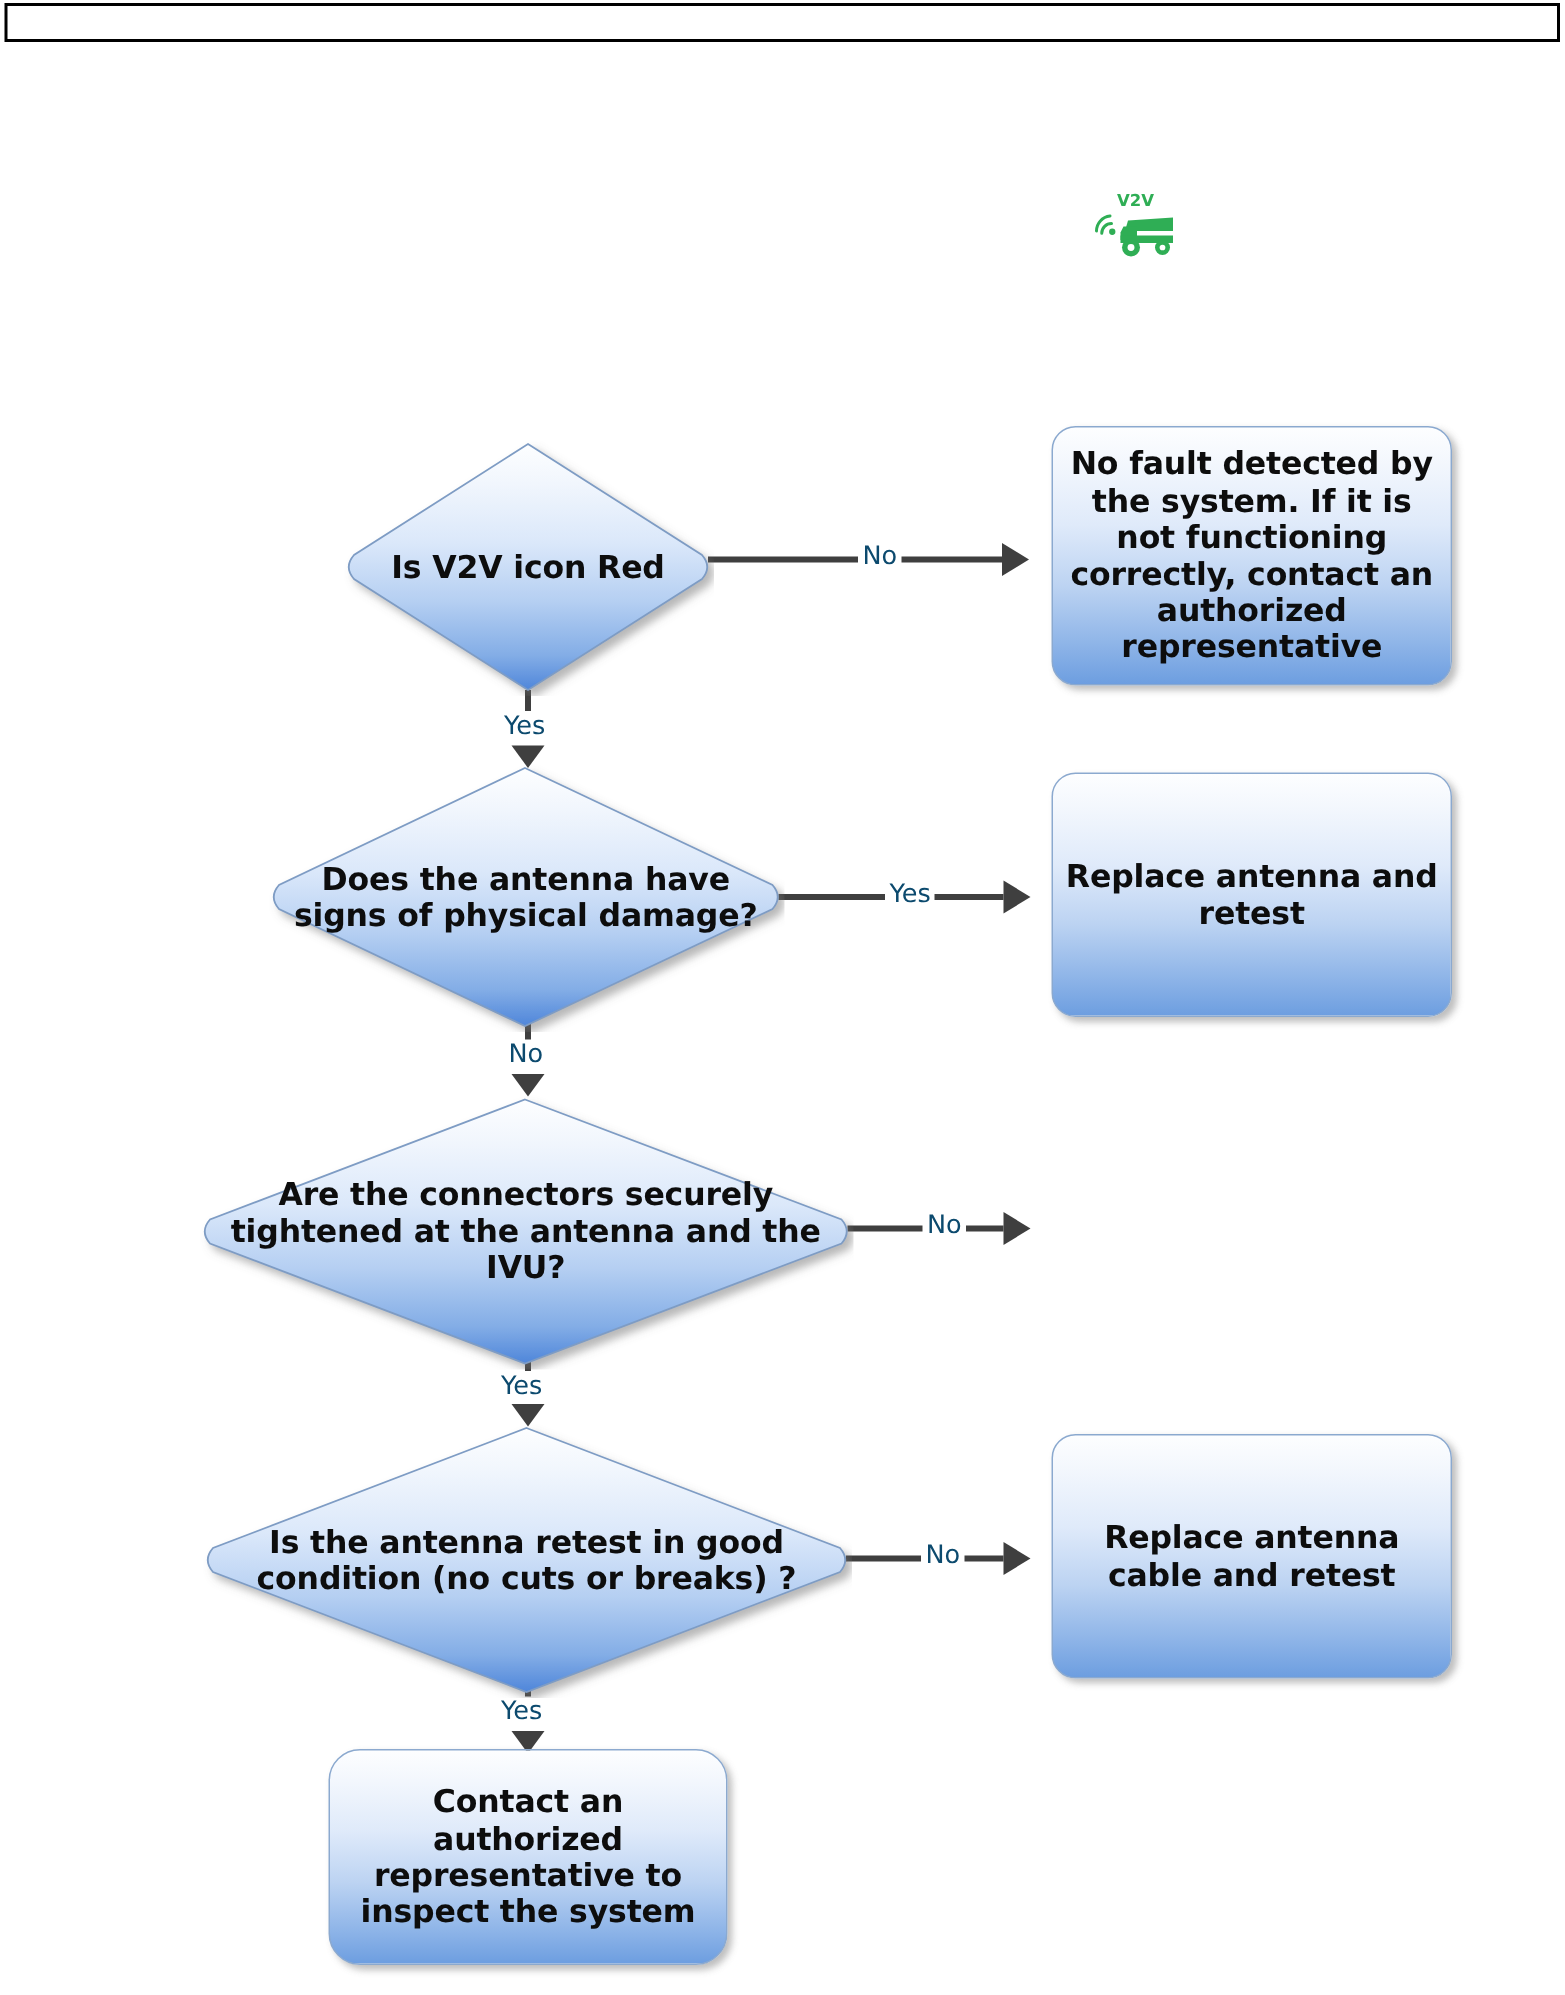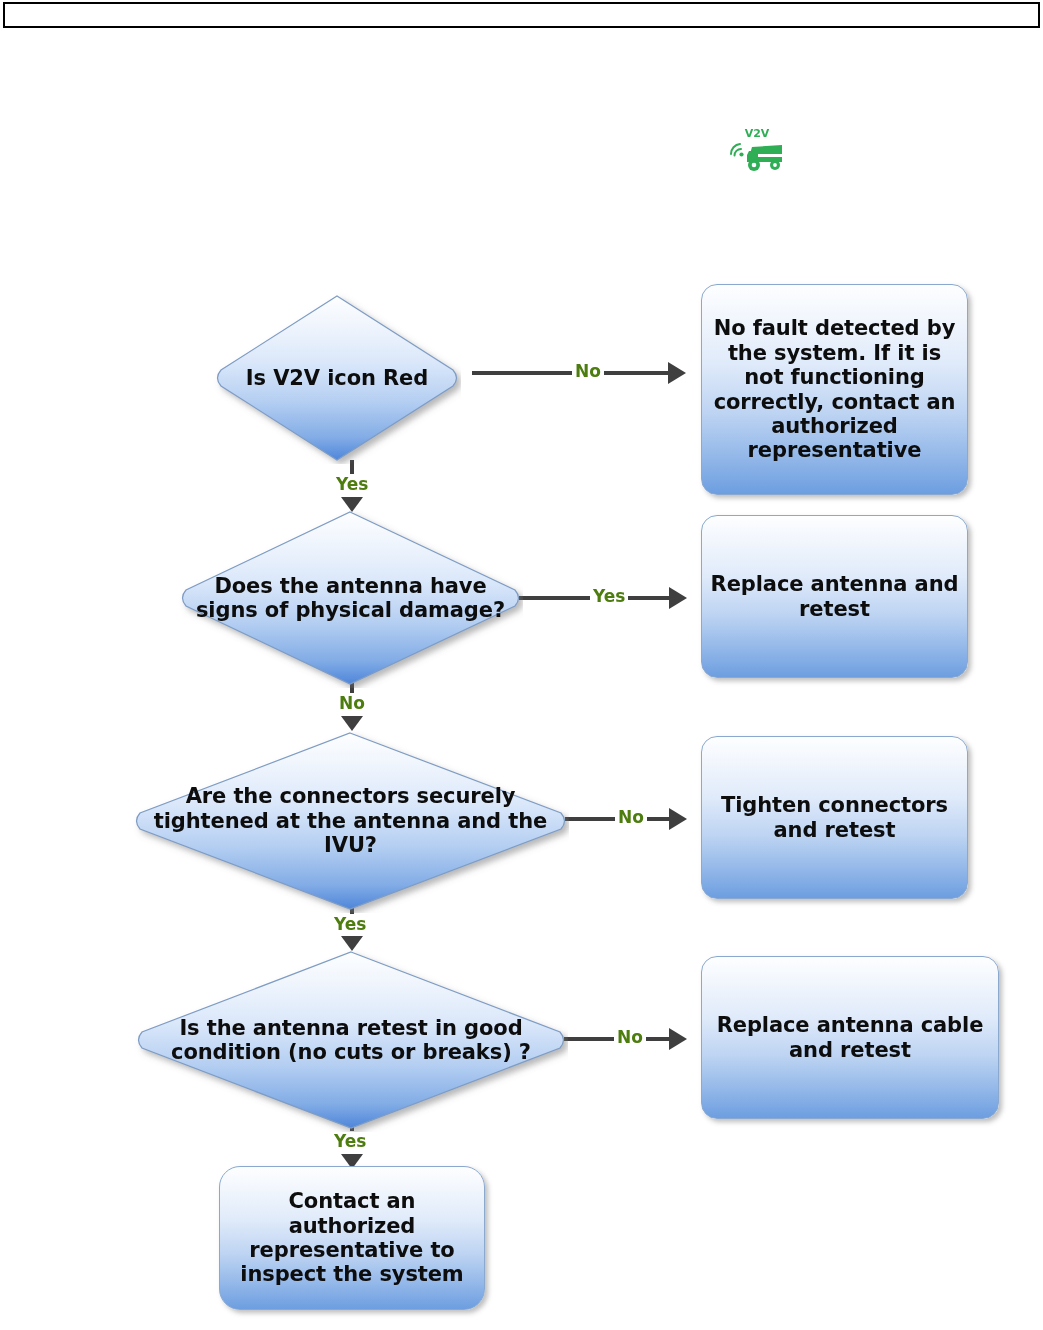--- a/index.html
+++ b/index.html
@@ -125,22 +125,22 @@
     width: 0;
     height: 0;
     border-left: 11px solid transparent;
     border-right: 11px solid transparent;
     border-top: 15px solid #3f3f3f;
     z-index: 3;
   }
   .edge-label {
     position: absolute;
     font-size: 17px;
-    font-weight: bold;
-    color: #4d7c0f;
+    font-weight: normal;
+    color: #0c4a6e;
     background: #ffffff;
     padding: 0 3px;
     z-index: 4;
     white-space: nowrap;
     font-family: "DejaVu Sans", "Liberation Sans", sans-serif;
     text-align: center;
   }
 </style>
 </head>
 <body>
@@ -166,21 +166,21 @@
 
     <circle cx="27" cy="41" r="6" fill="#2fae55"></circle>
     <circle cx="48" cy="41" r="5" fill="#2fae55"></circle>
     <circle cx="27" cy="41" r="2.3" fill="#ffffff"></circle>
     <circle cx="48" cy="41" r="1.9" fill="#ffffff"></circle>
   </svg>
 </div>
 
 <div id="flow-canvas">
 
-  <div class="node decision" style="left:213px; top:292px; width:248px; height:172px; font-size:21px;">
+  <div class="node decision" style="left:228px; top:292px; width:248px; height:172px; font-size:21px;">
     <svg viewBox="0 0 248 172" preserveAspectRatio="none" aria-hidden="true">
       <defs>
         <linearGradient id="gradD1" x1="0" y1="0" x2="0" y2="1">
           <stop offset="0%" stop-color="#fdfeff"></stop>
           <stop offset="16%" stop-color="#f1f6fd"></stop>
           <stop offset="40%" stop-color="#dbe8fa"></stop>
           <stop offset="64%" stop-color="#b5cff2"></stop>
           <stop offset="86%" stop-color="#83ade6"></stop>
           <stop offset="100%" stop-color="#4f86da"></stop>
         </linearGradient>
@@ -190,21 +190,21 @@
       </defs>
       <path d="M124 4 L240 78 Q247 86 240 94 L124 168 L8 94 Q1 86 8 78 Z" fill="url(#gradD1)" stroke="#7e9cc4" stroke-width="1.2" filter="url(#shD1)"></path>
     </svg>
     <span class="node-label">Is V2V icon Red</span>
   </div>
 
   <div class="conn-h" style="left:472px; top:371px; width:196px;"></div>
   <div class="arrow-right" style="left:668px; top:362px;"></div>
   <div class="edge-label" style="left:572px; top:361px;">No</div>
 
-  <div class="node process-box" style="left:701px; top:284px; width:267px; height:211px; font-size:21px;">
+  <div class="node process-box" style="left:701px; top:284px; width:267px; height:173px; font-size:21px;">
     <span class="node-label">No fault detected by the system. If it is not functioning correctly, contact an authorized representative</span>
   </div>
 
   <div class="conn-v" style="left:350px; top:460px; height:20px;"></div>
   <div class="edge-label" style="left:333px; top:474px;">Yes</div>
   <div class="arrow-down" style="left:341px; top:497px;"></div>
 
   <div class="node decision" style="left:178px; top:508px; width:345px; height:180px; font-size:21px;">
     <svg viewBox="0 0 345 180" preserveAspectRatio="none" aria-hidden="true">
       <defs>
@@ -254,23 +254,20 @@
       </defs>
       <path d="M218 4 L429 84 Q436 92 429 100 L218 180 L8 100 Q1 92 8 84 Z" fill="url(#gradD3)" stroke="#7e9cc4" stroke-width="1.2" filter="url(#shD3)"></path>
     </svg>
     <span class="node-label">Are the connectors securely tightened at the antenna and the IVU?</span>
   </div>
 
   <div class="conn-h" style="left:565px; top:817px; width:104px;"></div>
   <div class="arrow-right" style="left:669px; top:808px;"></div>
   <div class="edge-label" style="left:615px; top:807px;">No</div>
 
-  <div class="node process-box" style="left:701px; top:736px; width:267px; height:163px; font-size:21px;">
-    <span class="node-label">Tighten connectors and retest</span>
-  </div>
 
   <div class="conn-v" style="left:350px; top:906px; height:16px;"></div>
   <div class="edge-label" style="left:331px; top:914px;">Yes</div>
   <div class="arrow-down" style="left:341px; top:936px;"></div>
 
   <div class="node decision" style="left:134px; top:948px; width:434px; height:184px; font-size:21px;">
     <svg viewBox="0 0 434 184" preserveAspectRatio="none" aria-hidden="true">
       <defs>
         <linearGradient id="gradD4" x1="0" y1="0" x2="0" y2="1">
           <stop offset="0%" stop-color="#fdfeff"></stop>
@@ -286,21 +283,21 @@
       </defs>
       <path d="M217 4 L426 84 Q433 92 426 100 L217 180 L8 100 Q1 92 8 84 Z" fill="url(#gradD4)" stroke="#7e9cc4" stroke-width="1.2" filter="url(#shD4)"></path>
     </svg>
     <span class="node-label">Is the antenna retest in good condition (no cuts or breaks) ?</span>
   </div>
 
   <div class="conn-h" style="left:564px; top:1037px; width:105px;"></div>
   <div class="arrow-right" style="left:669px; top:1028px;"></div>
   <div class="edge-label" style="left:614px; top:1027px;">No</div>
 
-  <div class="node process-box" style="left:701px; top:956px; width:298px; height:163px; font-size:21px;">
+  <div class="node process-box" style="left:701px; top:956px; width:267px; height:163px; font-size:21px;">
     <span class="node-label">Replace antenna cable and retest</span>
   </div>
 
   <div class="conn-v" style="left:350px; top:1125px; height:16px;"></div>
   <div class="edge-label" style="left:331px; top:1131px;">Yes</div>
   <div class="arrow-down" style="left:341px; top:1154px;"></div>
 
   <div class="node process-box" style="left:219px; top:1166px; width:266px; height:144px; font-size:21px;border-radius:21px;">
     <span class="node-label">Contact an authorized representative to inspect the system</span>
   </div>

